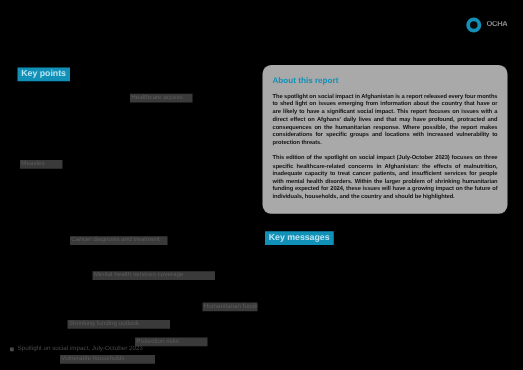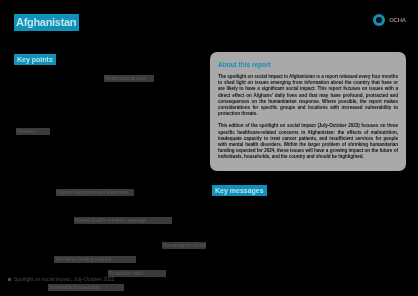--- a/index.html
+++ b/index.html
@@ -116,21 +116,20 @@
     padding:1px 3px;white-space:nowrap;overflow:hidden;
     max-width:56px;
   }
 </style>
 </head>
 <body>
 
 <div class="page">
 
   <div class="header">
-    <div class="title-band">Afghanistan</div>
 
     <div class="logo">
       <span class="logo-mark"></span>
       <span class="logo-text">OCHA</span>
     </div>
   </div>
 
   <div class="left-col">
 
     <div class="section-head sh-key">Key points</div>

